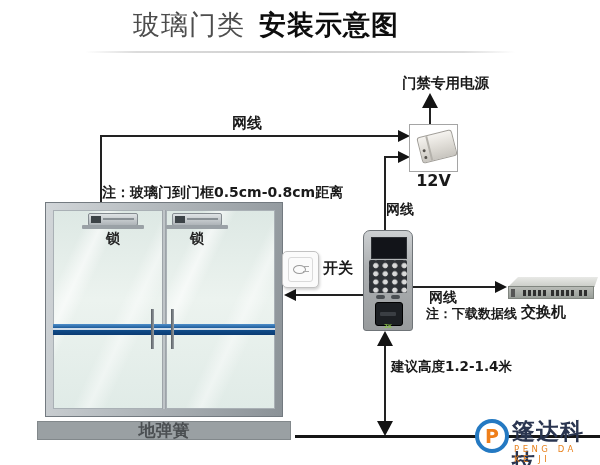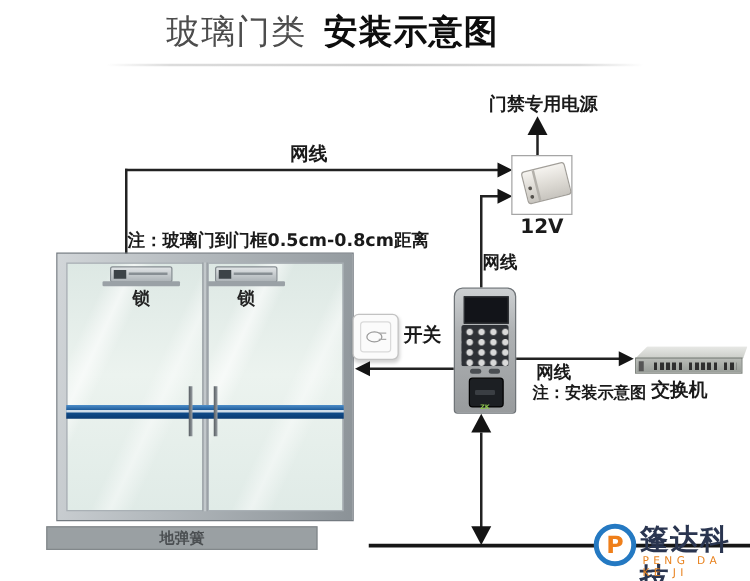--- a/index.html
+++ b/index.html
@@ -33,23 +33,23 @@
   .lock-body{top:213px;width:50px;height:13px;background:linear-gradient(180deg,#dfe3e5,#aeb4b8);
     border:1px solid #858c91;border-radius:2px;box-sizing:border-box;}
   .lock-body .dark{position:absolute;left:2px;top:2px;width:10px;height:7px;background:#3c4347;}
   .lock-body .seam{position:absolute;left:14px;top:4px;right:3px;height:2px;background:#888f94;}
   .lock-base{top:225px;width:62px;height:4px;background:#9aa1a6;border-radius:1px;}
   .lock-lbl{top:230px;width:50px;text-align:center;font-size:14px;font-weight:bold;color:#222;}
   .push-bar{left:53px;top:324px;width:222px;height:11px;
     background:linear-gradient(180deg,#4e8ec9 0%,#11508f 45%,#0a3a72 100%);}
   .push-bar .shine{position:absolute;left:0;top:4px;width:100%;height:2px;background:rgba(255,255,255,.8);}
   .handle{top:309px;width:3px;height:40px;background:linear-gradient(90deg,#565c61,#9aa0a5);}
-  .floor-spring{left:37px;top:421px;width:217px;height:19px;background:#9aa0a3;
+  .floor-spring{left:37px;top:421px;width:254px;height:19px;background:#9aa0a3;
     border:1px solid #82888b;box-sizing:border-box;text-align:center;
-    font-size:12px;font-weight:bold;color:#4b4f52;line-height:17px;}
+    font-size:17px;font-weight:bold;color:#4b4f52;line-height:17px;}
   
   .plate{left:282px;top:251px;width:37px;height:37px;background:#fbfbfb;border:1px solid #c2c2c2;
     border-radius:5px;box-shadow:1px 2px 3px rgba(0,0,0,.18);box-sizing:border-box;}
   .plate-in{position:absolute;left:5px;top:5px;right:5px;bottom:5px;border:1px solid #dadada;border-radius:3px;}
   .plate-in .oval{position:absolute;left:4px;top:7px;width:11px;height:7px;border:1px solid #9a9a9a;border-radius:50%;}
   .plate-in .l1{position:absolute;right:3px;top:8px;width:6px;height:1px;background:#aaa;}
   .plate-in .l2{position:absolute;right:3px;top:13px;width:6px;height:1px;background:#aaa;}
   
   .adapter-box{left:409px;top:124px;width:49px;height:48px;border:1px solid #a5a5a5;background:#fff;box-sizing:border-box;}
   .adapter-img{position:absolute;left:9px;top:8px;width:34px;height:25px;transform:rotate(-14deg);
@@ -100,21 +100,21 @@
   <div class="abs hline" style="left:100px;top:135px;width:300px;"></div>
   <div class="abs arr-r" style="left:398px;top:130px;"></div>
   <div class="abs vline" style="left:100px;top:135px;height:68px;"></div>
   <div class="abs lbl" style="left:232px;top:114px;font-size:15px;">网线</div>
 
   <div class="abs vline" style="left:384px;top:156px;height:74px;"></div>
   <div class="abs hline" style="left:384px;top:156px;width:16px;"></div>
   <div class="abs arr-r" style="left:398px;top:151px;"></div>
   <div class="abs lbl" style="left:386px;top:201px;font-size:14px;">网线</div>
 
-  <div class="abs lbl" style="left:391px;top:74px;font-size:14.5px;">门禁专用电源</div>
+  <div class="abs lbl" style="left:402px;top:74px;font-size:14.5px;">门禁专用电源</div>
   <div class="abs vline" style="left:429px;top:104px;height:21px;"></div>
   <div class="abs arr-u" style="left:422px;top:93px;"></div>
 
   <div class="abs adapter-box">
     <div class="adapter-img">
       <span class="band"></span>
       <span class="d1"></span>
       <span class="d2"></span>
     </div>
   </div>
@@ -169,36 +169,37 @@
       </div>
     <div class="dev-fp">
         <span class="slot"></span>
       </div>
     <div class="dev-brand">ZK</div>
   </div>
 
   <div class="abs hline" style="left:413px;top:286px;width:84px;"></div>
   <div class="abs arr-r" style="left:495px;top:281px;"></div>
   <div class="abs lbl" style="left:429px;top:289px;font-size:14px;">网线</div>
-  <div class="abs lbl" style="left:426px;top:305px;font-size:13px;">注：安装示意图</div>
+  <div class="abs lbl" style="left:426px;top:305px;font-size:13px;">注：下载数据线</div>
 
   <div class="abs nsw">
     <div class="top"></div>
     <div class="front">
       <span class="tab"></span>
       <span class="pg pg1"></span>
       <span class="pg pg2"></span>
       <span class="pg pg3"></span>
     </div>
   </div>
   <div class="abs lbl" style="left:521px;top:303px;font-size:15px;">交换机</div>
 
   <div class="abs arr-u" style="left:377px;top:331px;"></div>
   <div class="abs vline" style="left:384px;top:346px;height:78px;"></div>
   <div class="abs arr-d" style="left:377px;top:421px;"></div>
+  <div class="abs lbl" style="left:391px;top:358px;font-size:13.5px;">建议高度1.2-1.4米</div>
 
   <div class="abs" style="left:295px;top:435px;width:305px;height:3px;background:#161616;"></div>
 
   <div class="abs wm-circle">
       <div class="p">P</div>
     </div>
   <div class="abs wm-cn">篷达科技</div>
   <div class="abs wm-en">PENG DA KE JI</div>
 
 </div>

